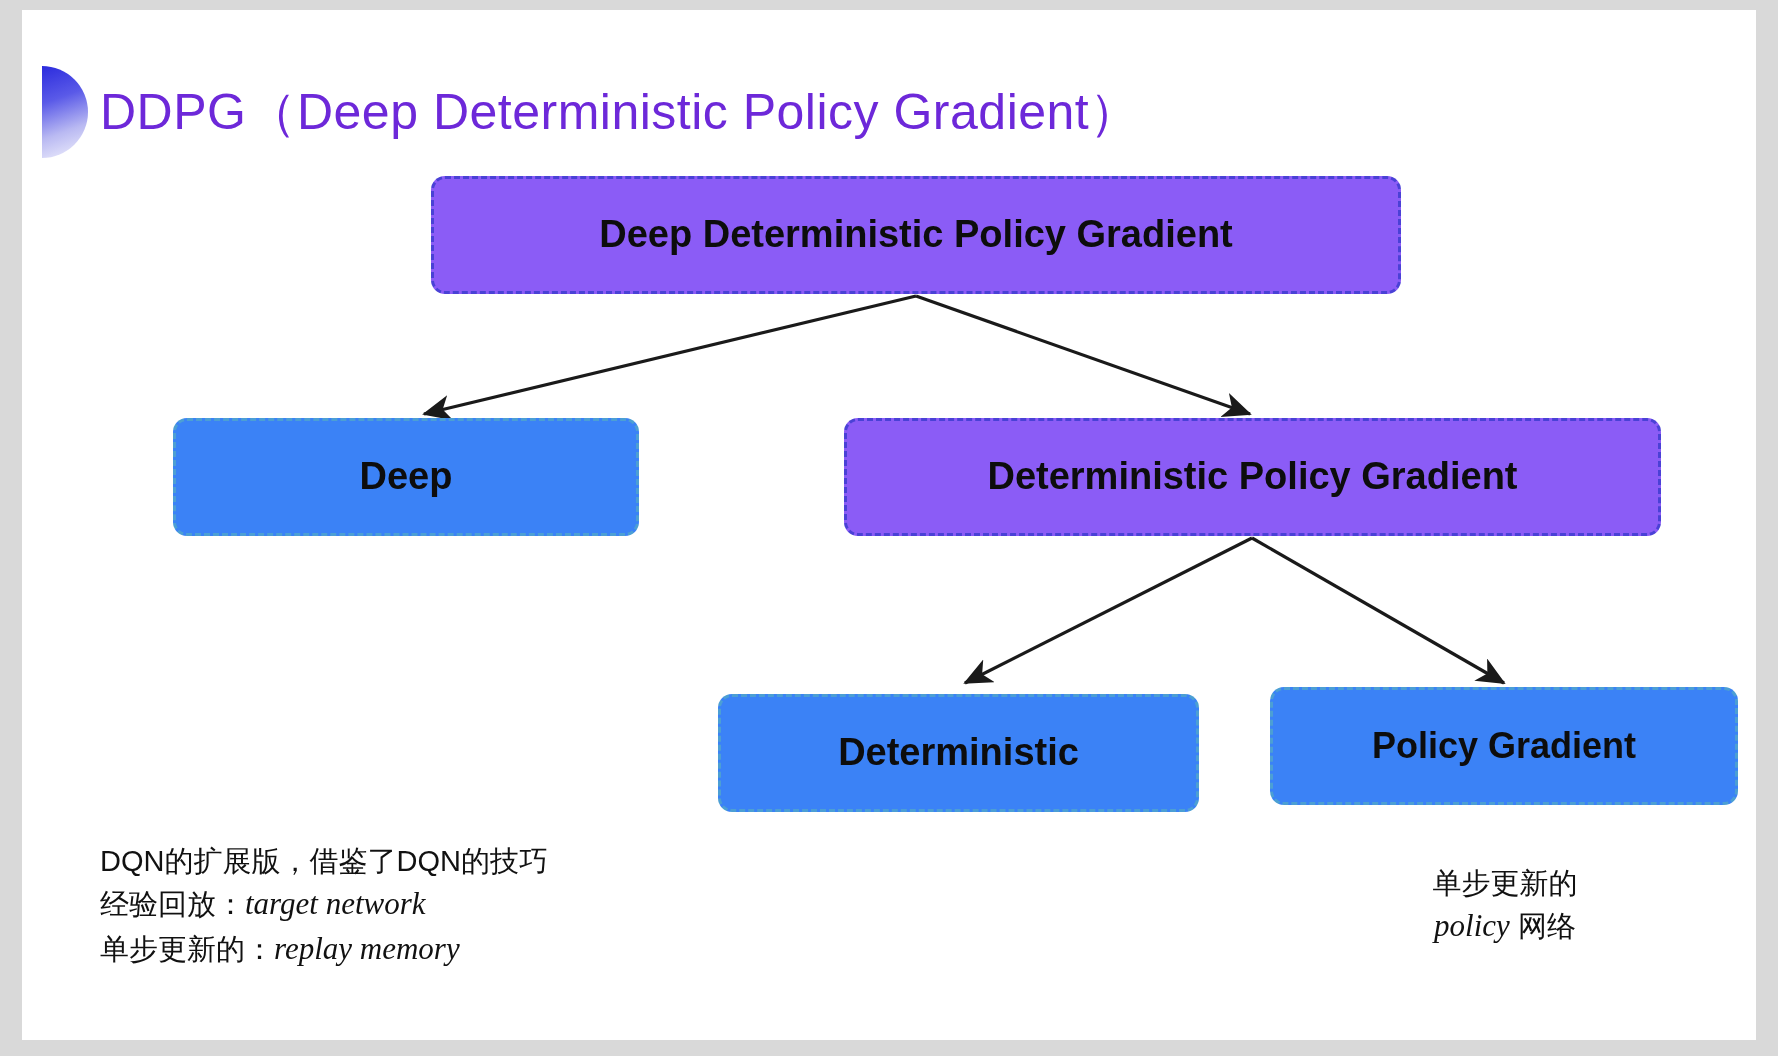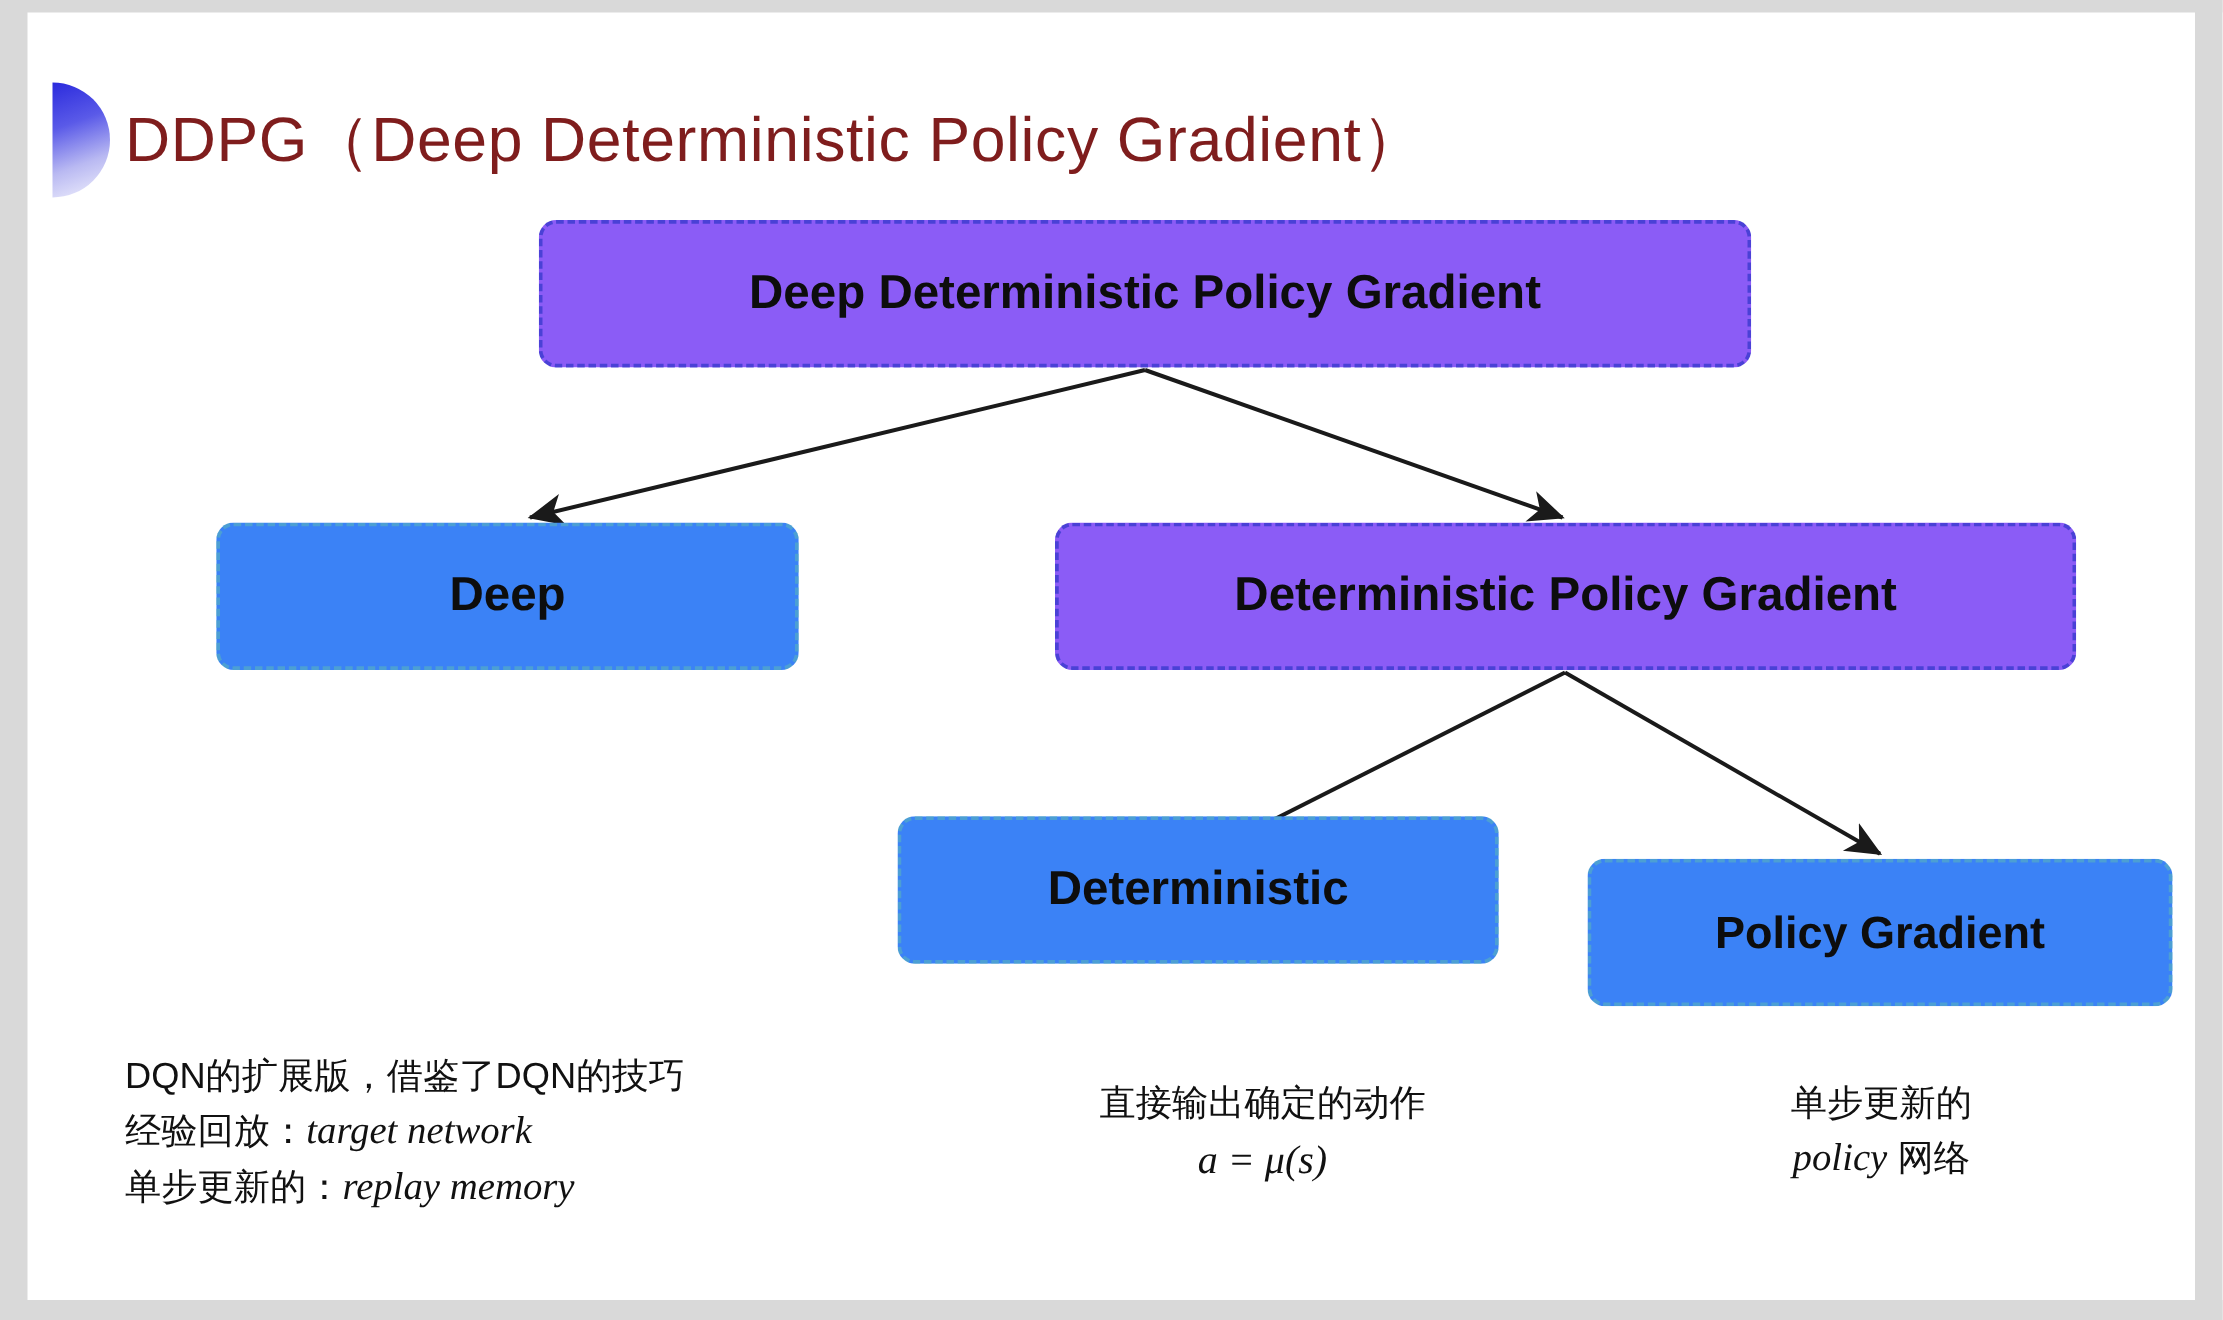--- a/index.html
+++ b/index.html
@@ -44,21 +44,21 @@
   #title-bullet {
     width: 46px;
     height: 92px;
     margin-right: 12px;
     border-radius: 0 46px 46px 0;
     background: linear-gradient(160deg, #2b2bdd 0%, #5a5ae8 35%, #b9b9f2 68%, #f2f2fd 100%);
     flex: none;
   }
   #title-text {
     font-size: 50px;
-    color: #7f1d1d;
+    color: #6d28d9;
     letter-spacing: 0.5px;
     white-space: nowrap;
     font-weight: 400;
   }
 
   
   #diagram {
     position: absolute;
     left: 0;
     top: 0;
@@ -101,21 +101,21 @@
   
   #node-root        { left: 431px; top: 176px; width: 970px; height: 118px; }
   #node-root .node-label        { font-size: 38px; }
 
   #node-deep        { left: 173px; top: 418px; width: 466px; height: 118px; }
   #node-deep .node-label        { font-size: 38px; }
 
   #node-dpg         { left: 844px; top: 418px; width: 817px; height: 118px; }
   #node-dpg .node-label         { font-size: 38px; }
 
-  #node-det         { left: 718px; top: 653px; width: 481px; height: 118px; }
+  #node-det         { left: 718px; top: 694px; width: 481px; height: 118px; }
   #node-det .node-label         { font-size: 38px; }
 
   #node-pg          { left: 1270px; top: 687px; width: 468px; height: 118px; }
   #node-pg .node-label          { font-size: 36px; }
 
   
   .caption {
     position: absolute;
     color: #111111;
     text-align: center;
@@ -204,24 +204,20 @@
     <div class="node blue" id="node-pg">
       <span class="node-label">Policy Gradient</span>
     </div>
 
     <div class="caption" id="caption-deep">
       <div class="line">DQN的扩展版，借鉴了DQN的技巧</div>
       <div class="line"><span>经验回放：</span><span class="mono-ital">target network</span></div>
       <div class="line"><span>单步更新的：</span><span class="mono-ital">replay memory</span></div>
     </div>
 
-    <div class="caption" id="caption-det">
-      <div class="line">直接输出确定的动作</div>
-      <div class="line formula">a = μ(s)</div>
-    </div>
 
     <div class="caption" id="caption-pg">
       <div class="line">单步更新的</div>
       <div class="line"><span class="mono-ital">policy</span><span> 网络</span></div>
     </div>
 
   </div>
 </div>
 
 </body></html>

